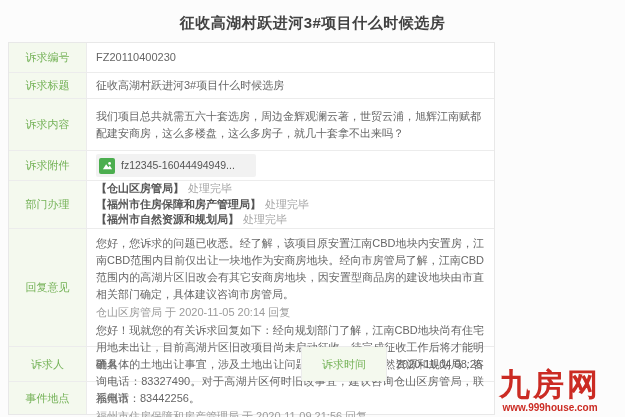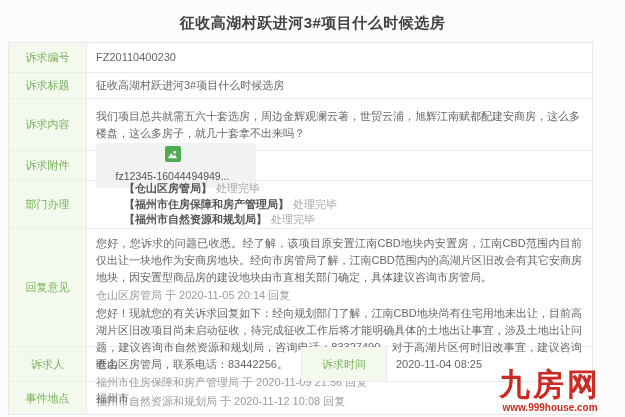--- a/index.html
+++ b/index.html
@@ -13,21 +13,21 @@
     text-align:center;
     font-size:15px;
     font-weight:bold;
     color:#424242;
     padding-top:14px;
     letter-spacing:0.5px;
   }
   .detail-table {
     position:absolute;
     left:8px; top:42px;
-    width:585px;
+    width:487px;
     background:#fff;
     border:1px solid #e8e8e8;
   }
   .row {
     display:flex;
     border-bottom:1px solid #ececec;
     align-items:stretch;
   }
   .row:last-child { border-bottom:none; }
   .cell-label {
@@ -68,31 +68,30 @@
   .content-p { line-height:17px; }
   .attach-chip {
     display:inline-flex;
     align-items:center;
     gap:6px;
     background:#f2f2f2;
     padding:3px 10px 3px 3px;
     border-radius:2px;
     max-width:160px;
     cursor:pointer;
-    flex-direction:column;
   }
   .attach-icon {
     width:16px; height:16px;
     background:#4cae4f;
     border-radius:2px;
     display:flex; align-items:center; justify-content:center;
     flex:0 0 16px;
   }
   .attach-name { font-size:10.5px; color:#555; white-space:nowrap; }
-  .dept-line { line-height:15.5px; font-size:11px;margin-left:28px; }
+  .dept-line { line-height:15.5px; font-size:11px; }
   .dept-name { color:#555; font-weight:bold; }
   .dept-status { color:#a5a5a5; margin-left:4px; }
   .reply-block { width:100%; }
   .reply-text { color:#666; line-height:17px; text-align:justify; }
   .reply-attr { color:#9b9b9b; text-align:left; line-height:16px; margin:1px 0 2px 0; }
   .watermark {
     position:absolute;
     right:24px; bottom:2px;
     text-align:center;
     z-index:5;

